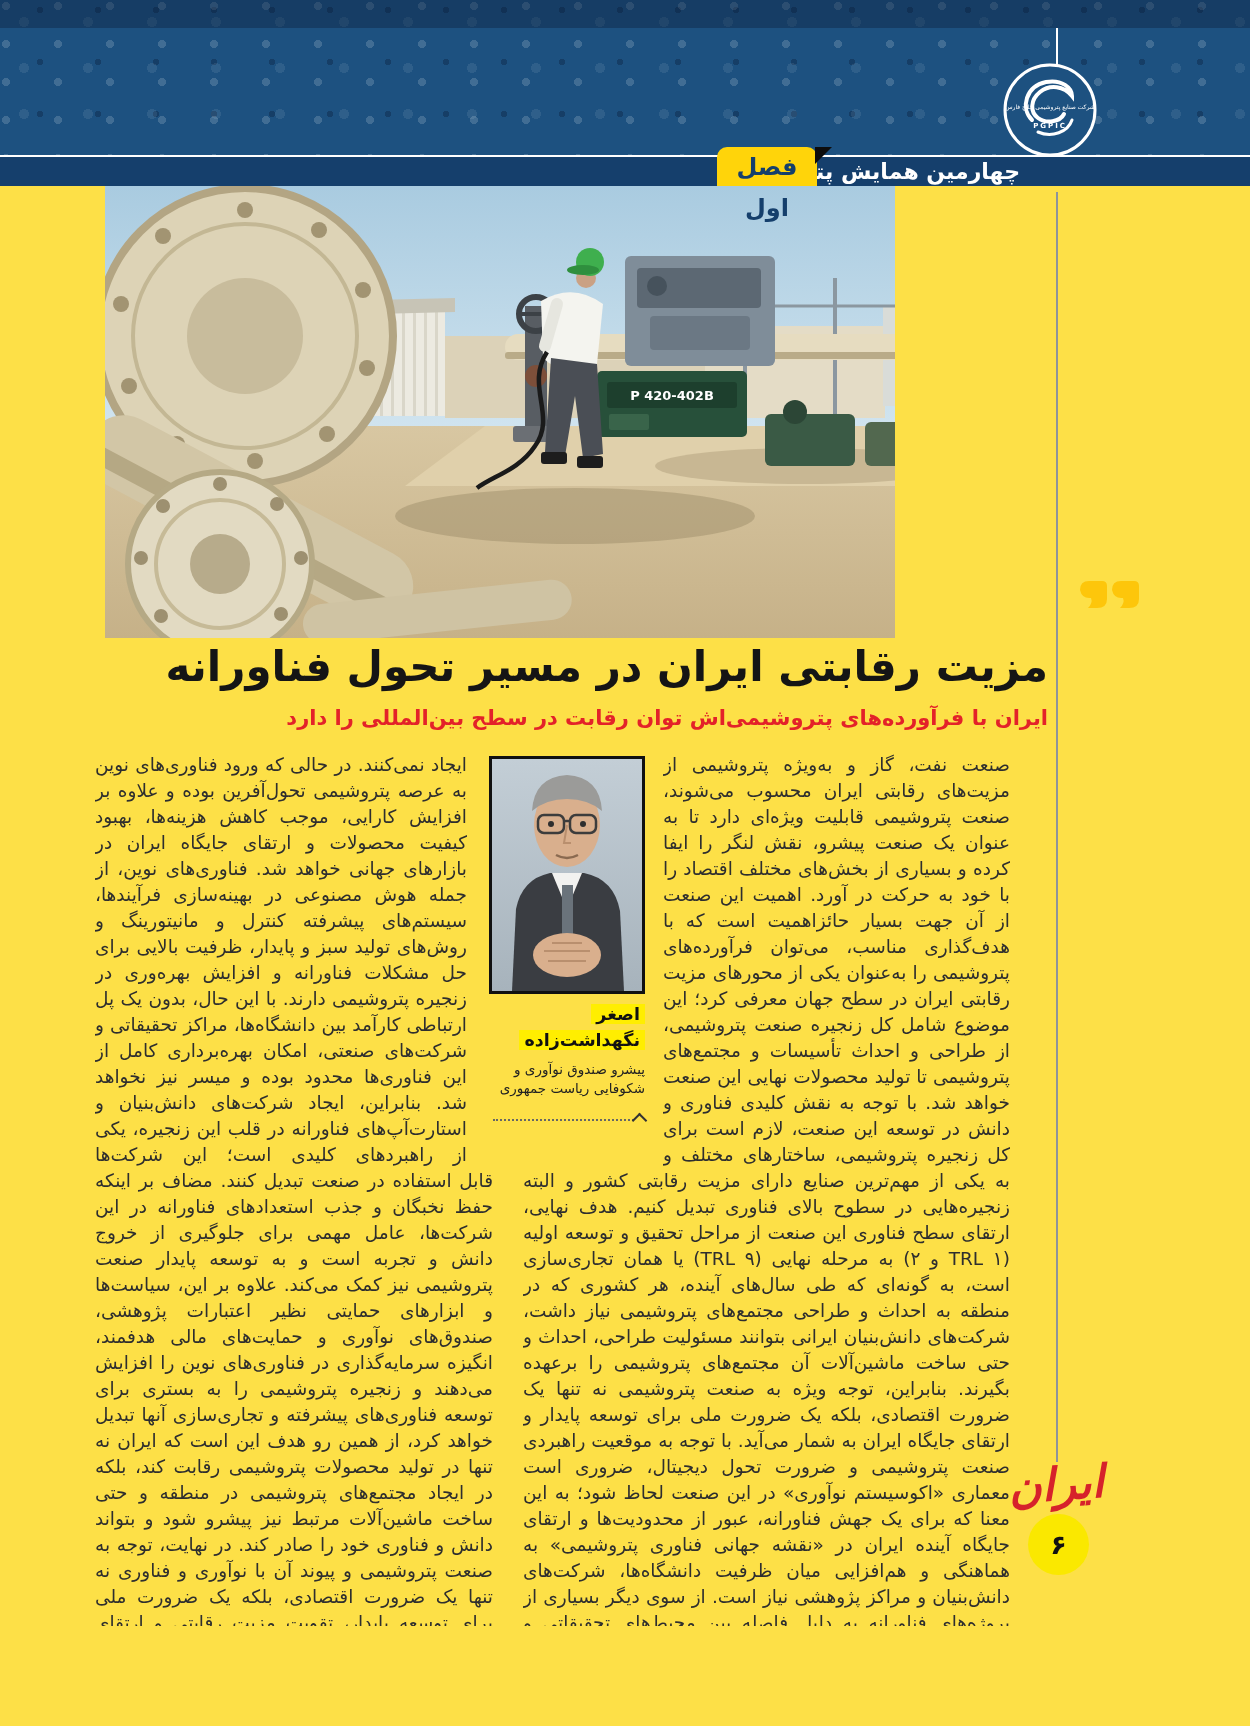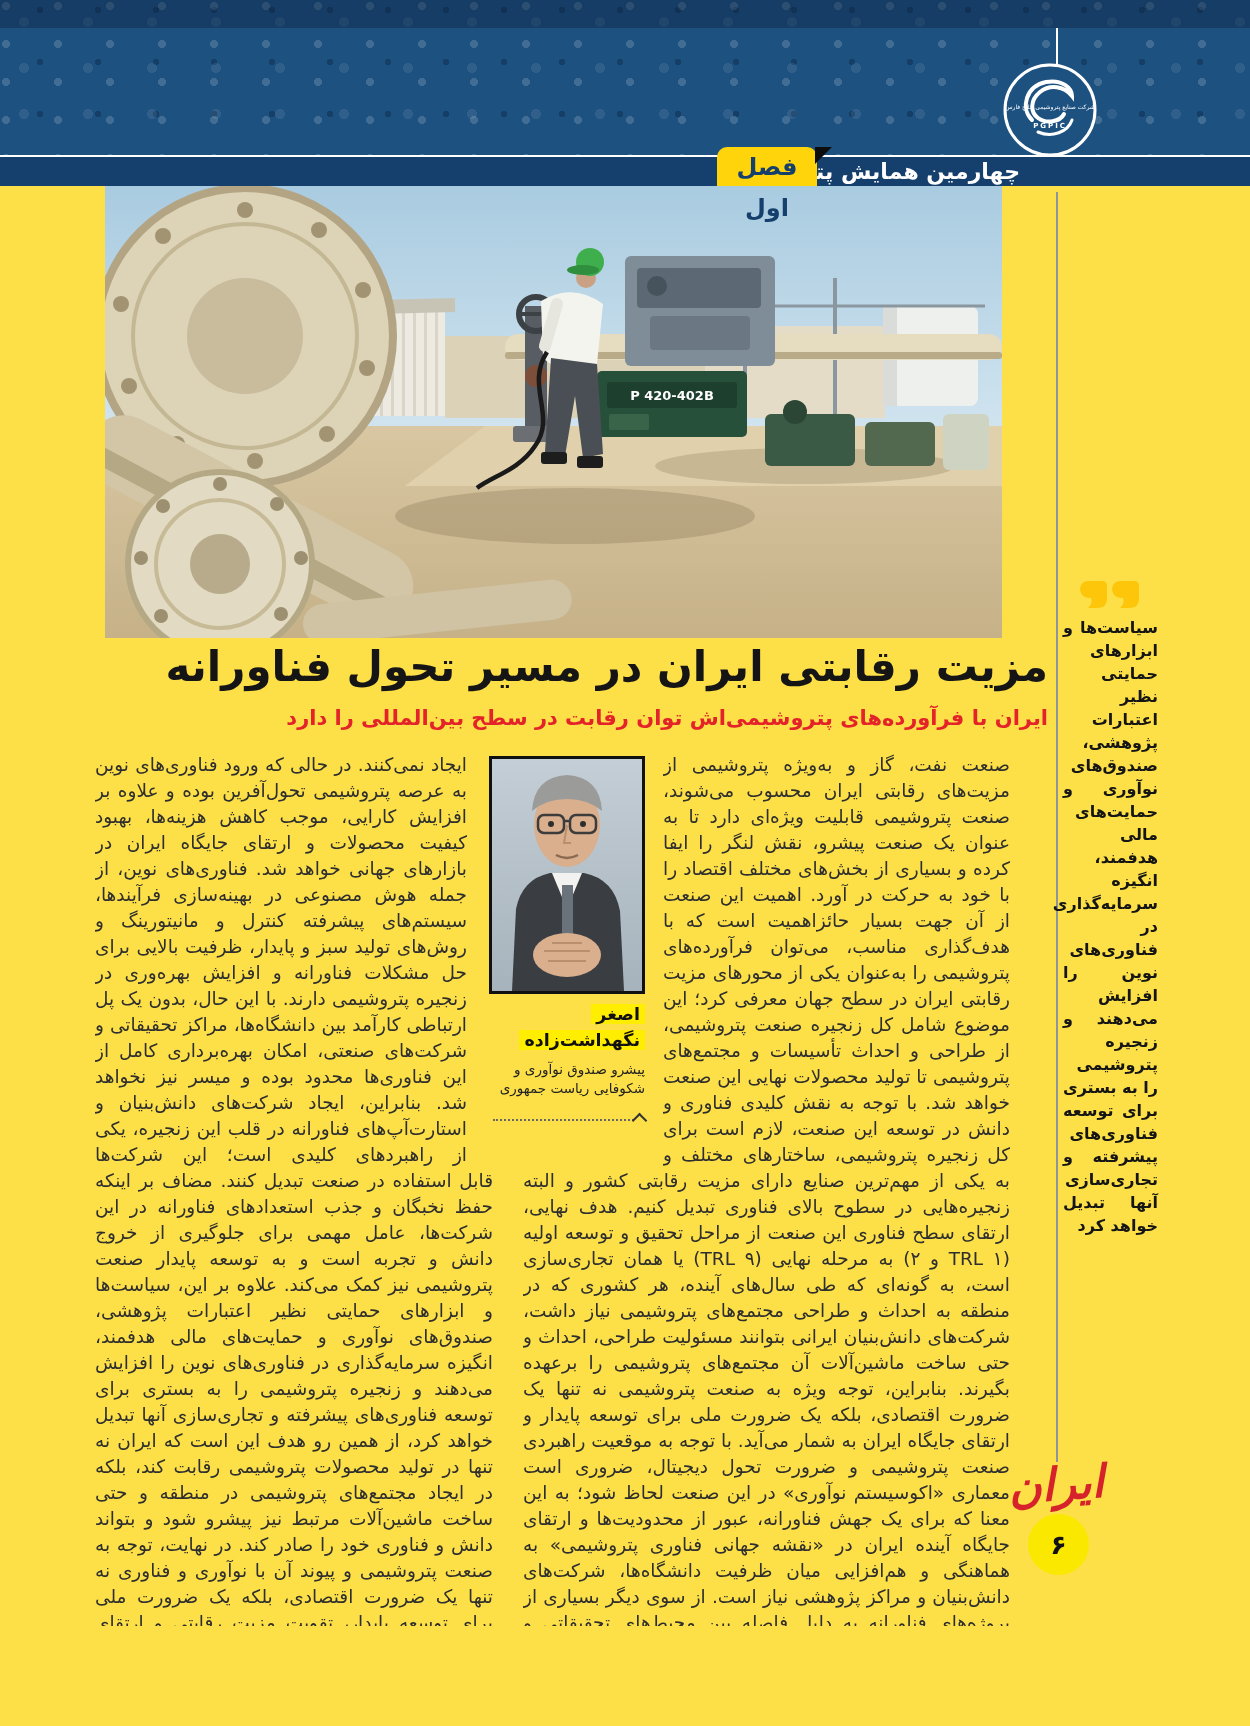--- a/index.html
+++ b/index.html
@@ -33,21 +33,21 @@
     background:#ffd40a; border-radius:10px 10px 0 0; text-align:center;
     line-height:41px; font-size:24px; font-weight:bold; color:#153f6c; direction:rtl; z-index:2;
   }
   .chapter-tab .fold {
     position:absolute; right:-15px; top:0; width:0; height:0;
     border-top:17px solid #0d0d0d; border-right:17px solid transparent;
   }
   .header-logo { position:absolute; left:1002px; top:62px; z-index:3; }
 
   
-  .photo-wrap { position:absolute; left:105px; top:186px; width:897px; height:452px; overflow:hidden; }
+  .photo-wrap { position:absolute; left:105px; top:186px; width:790px; height:452px; overflow:hidden; }
 
   
   .v-rule { position:absolute; left:1056px; top:192px; width:2px; height:1270px; background:#8e949a; }
 
   .quote-icon { position:absolute; left:1078px; top:580px; }
   .pull-quote {
     position:absolute; left:1063px; top:616px; width:95px;
     direction:rtl; text-align:justify; font-size:16px; font-weight:bold;
     line-height:23px; color:#151515;
   }
@@ -237,21 +237,20 @@
   </div>
 
   <div class="v-rule"></div>
 
   <div class="quote-icon">
     <svg width="62" height="34" viewBox="0 0 62 34">
       <path d="M2 10 Q2 1 11 1 L24 1 Q29 1 29 6 L29 19 Q29 28 19 28 L10 28 Q15 23 13 18 Q4 19 2 10 Z" fill="#fdc60b"></path>
       <path d="M34 10 Q34 1 43 1 L56 1 Q61 1 61 6 L61 19 Q61 28 51 28 L42 28 Q47 23 45 18 Q36 19 34 10 Z" fill="#fdc60b"></path>
     </svg>
   </div>
-  <div class="pull-quote">سیاست‌ها و ابزارهای حمایتی نظیر اعتبارات پژوهشی، صندوق‌های نوآوری و حمایت‌های مالی هدفمند، انگیزه سرمایه‌گذاری در فناوری‌های نوین را افزایش می‌دهند و زنجیره پتروشیمی را به بستری برای توسعه فناوری‌های پیشرفته و تجاری‌سازی آنها تبدیل خواهد کرد</div>
 
   <div class="nameplate">ایران</div>
   <div class="page-number-badge">
     <span>۶</span>
   </div>
 
   <h1 class="headline">مزیت رقابتی ایران در مسیر تحول فناورانه</h1>
   <div class="subheadline">ایران با فرآورده‌های پتروشیمی‌اش توان رقابت در سطح بین‌المللی را دارد</div>
 
   <div class="body-upper">

